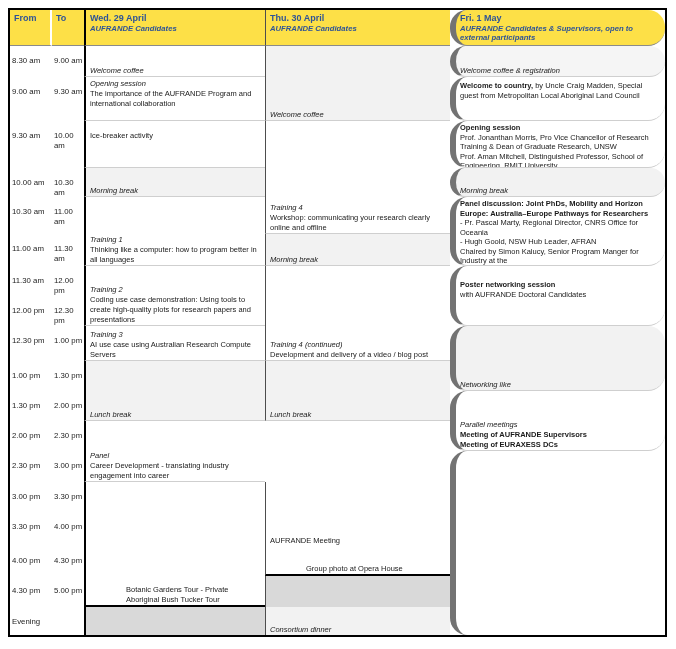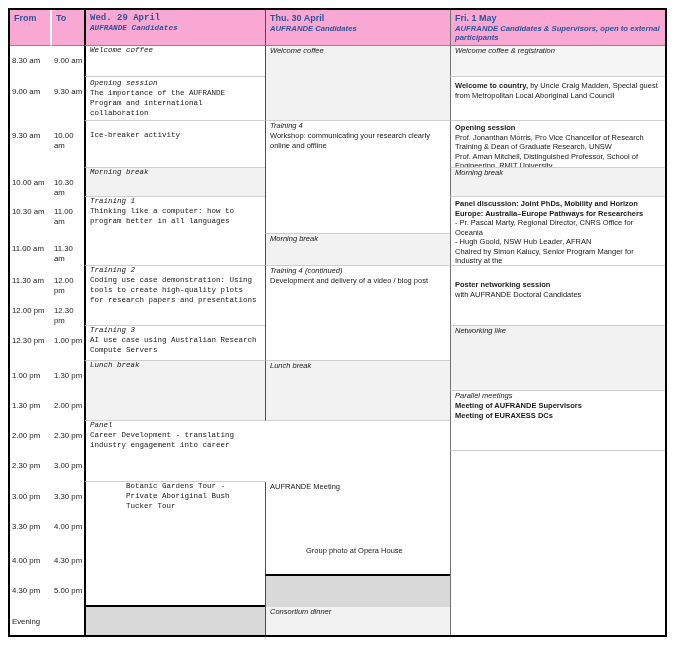--- a/index.html
+++ b/index.html
@@ -5,35 +5,35 @@
   html,body{margin:0;padding:0;background:#fff;width:676px;height:649px;
     font-family:"Liberation Sans",sans-serif;}
   .page{position:relative;width:676px;height:649px;background:#fff;overflow:hidden;}
   .grid{position:absolute;left:8px;top:8px;width:659px;height:629px;box-sizing:border-box;
     border:2px solid #000;display:grid;
     grid-template-columns:42px 32px 181px 185px 215px;
     grid-template-rows:36px 31px 44px 47px 29px 37px 32px 30px 30px 35px 30px 30px 30px 31px 30px 34px 30px 31px 28px;
     background:#fff;}
   .c{position:relative;box-sizing:border-box;font-size:7.5px;line-height:9.9px;color:#1a1a1a;
     padding:2px 4px 0 4px;overflow:hidden;background:#fff;border-bottom:1px solid #cfcfcf;}
-  .c.center{display:flex;flex-direction:column;justify-content:flex-start;padding-top:0;padding-bottom:0;}
+  .c.center{display:flex;flex-direction:column;justify-content:flex-end;padding-top:0;padding-bottom:0;}
   .c.pt10{padding-top:10px;}
   .c.pt14{padding-top:14px;}
   .gray{background:#F2F2F2;}
   .dgray{background:#D9D9D9;}
   .vgray{background:#F5F5F5;}
-  .bl-thick{border-left:2px solid #000;font-family:Liberation Mono, monospace;}
+  .bl-thick{border-left:2px solid #000;}
   .bl{border-left:1px solid #4d4d4d;}
-  .bl-light{border-left:1px solid #737373;}
+  .bl-light{border-left:6px solid #737373;border-radius:17px;}
   .bb-none{border-bottom:none;}
   .bb-black{border-bottom:2px solid #000;padding-left:40px;}
   .it{font-style:italic;}
   .b{font-weight:bold;}
   .time{font-size:7.8px;color:#222;padding:10px 0 0 2px;border-bottom:none;overflow:visible;}
-  .hdr{background:#f9a8d4;color:#2F5496;font-weight:bold;font-size:9px;line-height:11px;
+  .hdr{background:#fde047;color:#2F5496;font-weight:bold;font-size:9px;line-height:11px;
     padding:3px 4px 0 4px;border-bottom:1px solid #8a8a8a;overflow:hidden;}
   .hdr .sub{font-style:italic;font-size:7.7px;line-height:9.4px;}
   .hdr.hsep{border-right:2px solid #fff;}
   .tight{line-height:9.5px;}
 </style>
 </head>
 <body>
 
 <div class="page">
   <div class="grid">

